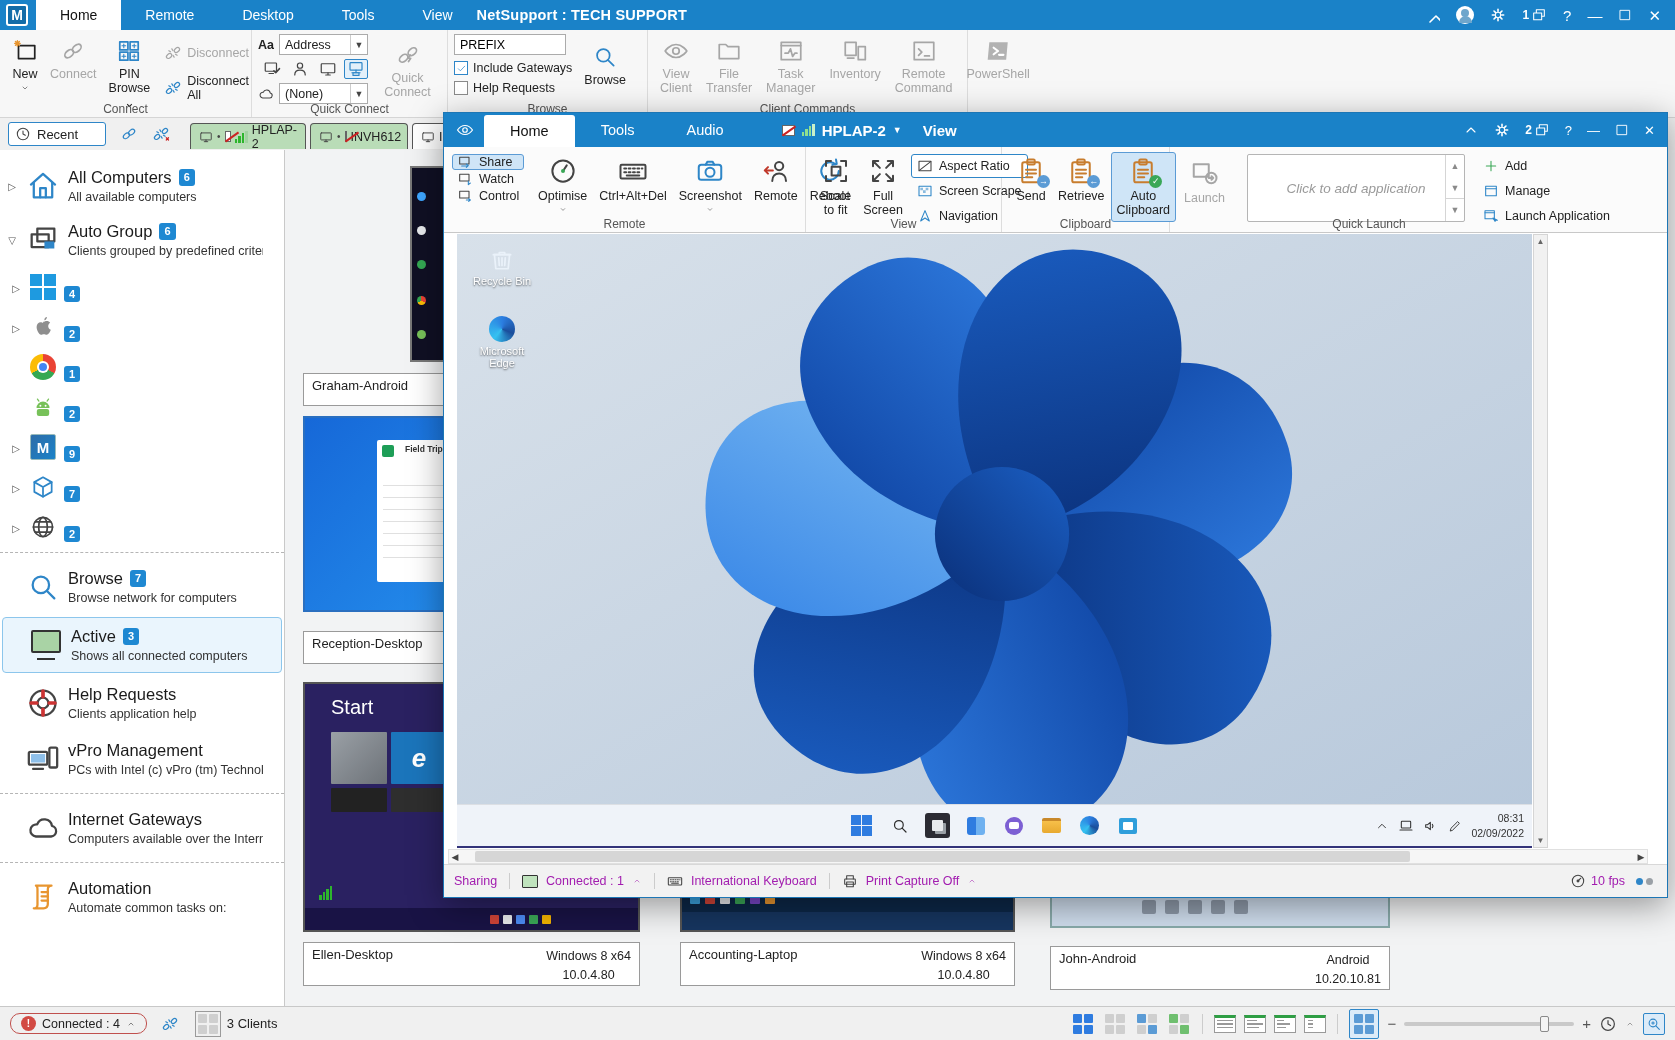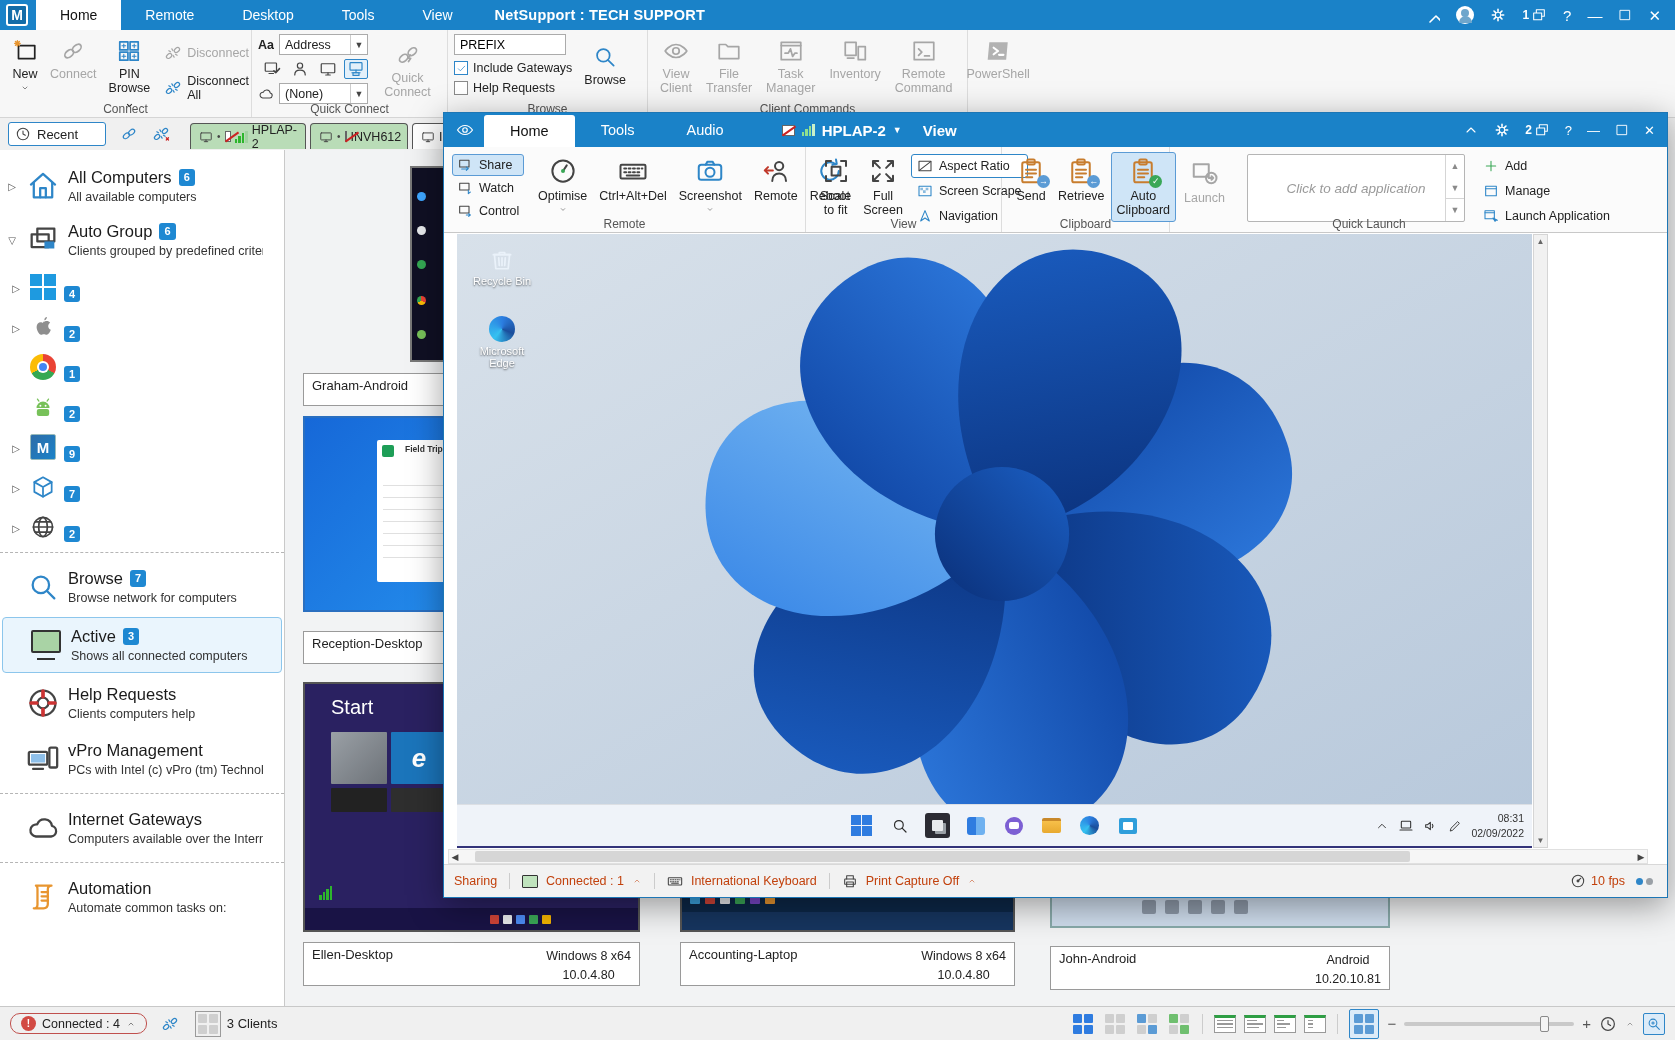--- a/index.html
+++ b/index.html
@@ -6,21 +6,21 @@
 html,body{width:1675px;height:1040px;overflow:hidden;font-family:"Liberation Sans","DejaVu Sans",sans-serif;background:#f0f0f0;color:#222;font-size:13px}
 #app{position:relative;width:1675px;height:1040px;background:#f0f0f0}
 svg.ic{fill:none;stroke:currentColor;stroke-width:1.6;stroke-linecap:round;stroke-linejoin:round;display:block;flex:none}
 .i14{width:14px;height:14px}.i16{width:16px;height:16px}.i18{width:18px;height:18px}
 .i26{width:26px;height:26px}.i30{width:30px;height:30px}.i34{width:34px;height:34px}.blue{color:#2e86c8}.dark{color:#444}
 
 .titlebar{position:absolute;left:0;top:0;width:1675px;height:30px;background:#1a82c8;display:flex;align-items:center;color:#fff}
 .logo{width:22px;height:22px;margin:0 8px 0 6px;background:#136ca8;border:2px solid #fff;border-radius:3px;display:flex;align-items:center;justify-content:center;font-weight:bold;font-size:14px}
 .ttab{height:30px;padding:0 24px;display:flex;align-items:center;font-size:14px;cursor:default}
 .ttab.active{background:#fff;color:#111}
-.tb-title{font-weight:bold;font-size:14.5px;margin-left:18px;letter-spacing:.2px}
+.tb-title{font-weight:bold;font-size:14.5px;letter-spacing:.2px}
 .tb-right{margin-left:auto;display:flex;align-items:center;gap:16px;padding-right:14px}
 .tb-right .wbtn{font-size:15px;line-height:1}
 .avatar{width:18px;height:18px;border-radius:50%;background:#fff;position:relative}
 .avatar:before{content:"";position:absolute;left:5px;top:3px;width:8px;height:8px;border-radius:50%;background:#6ea6cc}
 .avatar:after{content:"";position:absolute;left:2.5px;top:10px;width:13px;height:7px;border-radius:7px 7px 0 0;background:#6ea6cc}
 .badge-win{display:flex;align-items:center;gap:2px;font-size:12px;font-weight:bold}
 
 .ribbon{position:absolute;left:0;top:30px;width:1675px;height:88px;background:#f7f7f7;border-bottom:1px solid #d5d5d5;display:flex}
 .rgroup{position:relative;height:100%;border-right:1px solid #ddd;padding:4px 6px 16px 6px;display:flex;align-items:flex-start}
 .glabel{position:absolute;bottom:1px;left:0;right:0;text-align:center;font-size:12px;color:#555}
@@ -97,21 +97,21 @@
 .viewer{position:absolute;left:443px;top:112px;width:1225px;height:786px;background:#fff;border:1px solid #1c76b5;box-shadow:0 8px 32px rgba(0,0,0,.38);z-index:40}
 .vtitle{height:34px;background:#1a82c8;display:flex;align-items:center;color:#fff;position:relative}
 .veye{margin:0 10px 0 12px;color:#fff}
 .vtab{height:34px;padding:0 26px;display:flex;align-items:center;font-size:14.5px}
 .vtab.active{background:#fff;color:#111;border-radius:3px 3px 0 0;margin-top:2px;height:32px}
 .vmach{display:flex;align-items:center;gap:7px;margin-left:32px;font-size:15px;font-weight:bold}
 .vmode{font-weight:bold;margin-left:14px}
 .vt-right{margin-left:auto;display:flex;align-items:center;gap:15px;padding-right:12px}
 .vribbon{position:relative;height:86px;background:#fbfbfb;border-bottom:1px solid #c8c8c8;display:flex}
 .vgroup{position:relative;height:100%;border-right:1px solid #ddd;display:flex;align-items:flex-start;padding:5px 8px 14px 8px}
-.stackbtn{display:flex;align-items:center;gap:6px;width:72px;height:22px;padding:0 4px;font-size:12.5px;border:1px solid transparent;border-radius:3px;margin-bottom:1px}
+.stackbtn{display:flex;align-items:center;gap:6px;width:72px;height:16px;padding:0 4px;font-size:12.5px;border:1px solid transparent;border-radius:3px;margin-bottom:1px}
 .stackbtn.sel{background:#cfe5f7;border-color:#5b9bd5}
 .stackw{display:flex;flex-direction:column;justify-content:flex-start;padding-top:2px}
 .vbtn{display:flex;flex-direction:column;align-items:center;gap:3px;padding:3px 5px;font-size:12.5px;text-align:center;line-height:1.15;border:1px solid transparent;border-radius:3px}
 .vbtn.sel{background:#cfe5f7;border-color:#5b9bd5}
 .vbtn.dis{color:#a6a6a6}
 .optrow{display:flex;align-items:center;gap:6px;height:24px;padding:0 5px;font-size:12.5px;border:1px solid transparent;border-radius:3px;margin-bottom:1px;white-space:nowrap}
 .optrow.sel{background:#fff;border-color:#2e86c8}
 .appbox{position:relative;width:218px;height:68px;border:1px solid #b5b5b5;border-radius:2px;background:#fff;display:flex;align-items:center;justify-content:center;color:#9a9a9a;font-style:italic;font-size:13.5px;margin-top:2px}
 .scrollcol{position:absolute;right:0;top:0;bottom:0;width:19px;border-left:1px solid #d5d5d5;display:flex;flex-direction:column}
 .scrollcol span{flex:1;display:flex;align-items:center;justify-content:center;color:#8a8a8a;font-size:9px}
@@ -122,21 +122,21 @@
 .deskicon{position:absolute;width:66px;display:flex;flex-direction:column;align-items:center;gap:3px;color:#fff;font-size:11px;text-shadow:0 1px 2px rgba(0,0,0,.65);text-align:center}
 .binlid{width:26px;height:26px}
 .edgeball{width:26px;height:26px;border-radius:50%;background:conic-gradient(from 220deg,#35c1f1,#2b7de0 40%,#1b4e9b 70%,#35c1f1)}
 .taskbar{position:absolute;left:0;right:0;bottom:0;height:42px;background:#eff3f9;border-top:1px solid #dcdfe4;display:flex;align-items:center;justify-content:center;gap:13px}
 .tic{width:25px;height:25px;border-radius:4px;display:flex;align-items:center;justify-content:center}
 .tray{position:absolute;right:8px;top:0;bottom:0;display:flex;align-items:center;gap:9px;color:#333}
 .clk{font-size:10.5px;text-align:right;line-height:1.35}
 .hscroll{position:absolute;left:4px;top:736px;width:1200px;height:15px;background:#f6f6f6;border:1px solid #e0e0e0;display:flex;align-items:center}
 .hthumb{margin-left:14px;width:935px;height:11px;background:#d6d6d6;border-radius:2px}
 .sarr{font-size:9px;color:#444;width:12px;text-align:center}
-.vstatus{position:absolute;left:0;right:0;bottom:0;height:33px;background:#f2f2f2;border-top:1px solid #d8d8d8;display:flex;align-items:center;font-size:12.5px;color:#c2410c;padding:0 10px;gap:8px}
+.vstatus{position:absolute;left:0;right:0;bottom:0;height:33px;background:#f2f2f2;border-top:1px solid #d8d8d8;display:flex;align-items:center;font-size:12.5px;color:#a21caf;padding:0 10px;gap:8px}
 .vssep{width:1px;height:16px;background:#ccc;margin:0 4px}
 .greenmon{width:16px;height:13px;border:1.5px solid #333;background:#bfe3bd;border-radius:1px}
 .fpswrap{position:absolute;left:1126px;display:flex;align-items:center;gap:5px}
 .dots2{position:absolute;right:14px;display:flex;gap:3px}
 .dots2 i{width:7px;height:7px;border-radius:50%}
 
 .bottombar{position:absolute;left:0;top:1006px;width:1675px;height:34px;background:#f0f0f0;border-top:1px solid #c8c8c8;display:flex;align-items:center;padding:0 10px;z-index:50}
 .pill{display:flex;align-items:center;gap:6px;border:1px solid #c0504d;border-radius:10px;padding:2px 10px;font-size:12.5px}
 .excl{width:15px;height:15px;border-radius:50%;background:#d24a43;color:#fff;font-size:10px;font-weight:bold;display:flex;align-items:center;justify-content:center}
 .bb-right{margin-left:auto;display:flex;align-items:center;gap:8px}
@@ -720,21 +720,21 @@
     </div>
     <div class="nav-row">
       <span class="tw"></span>
       <svg class="ic i34 dark" viewBox="0 0 24 24">
           <use href="#i-lifebuoy"></use>
         </svg>
       <div>
         <div class="nav-title">
             <span>Help Requests</span>
           </div>
-        <div class="nav-desc">Clients computers help</div>
+        <div class="nav-desc">Clients application help</div>
       </div>
     </div>
     <div class="nav-row">
       <span class="tw"></span>
       <svg class="ic i34 dark" viewBox="0 0 24 24">
           <use href="#i-vpro"></use>
         </svg>
       <div>
         <div class="nav-title">
             <span>vPro Management</span>

